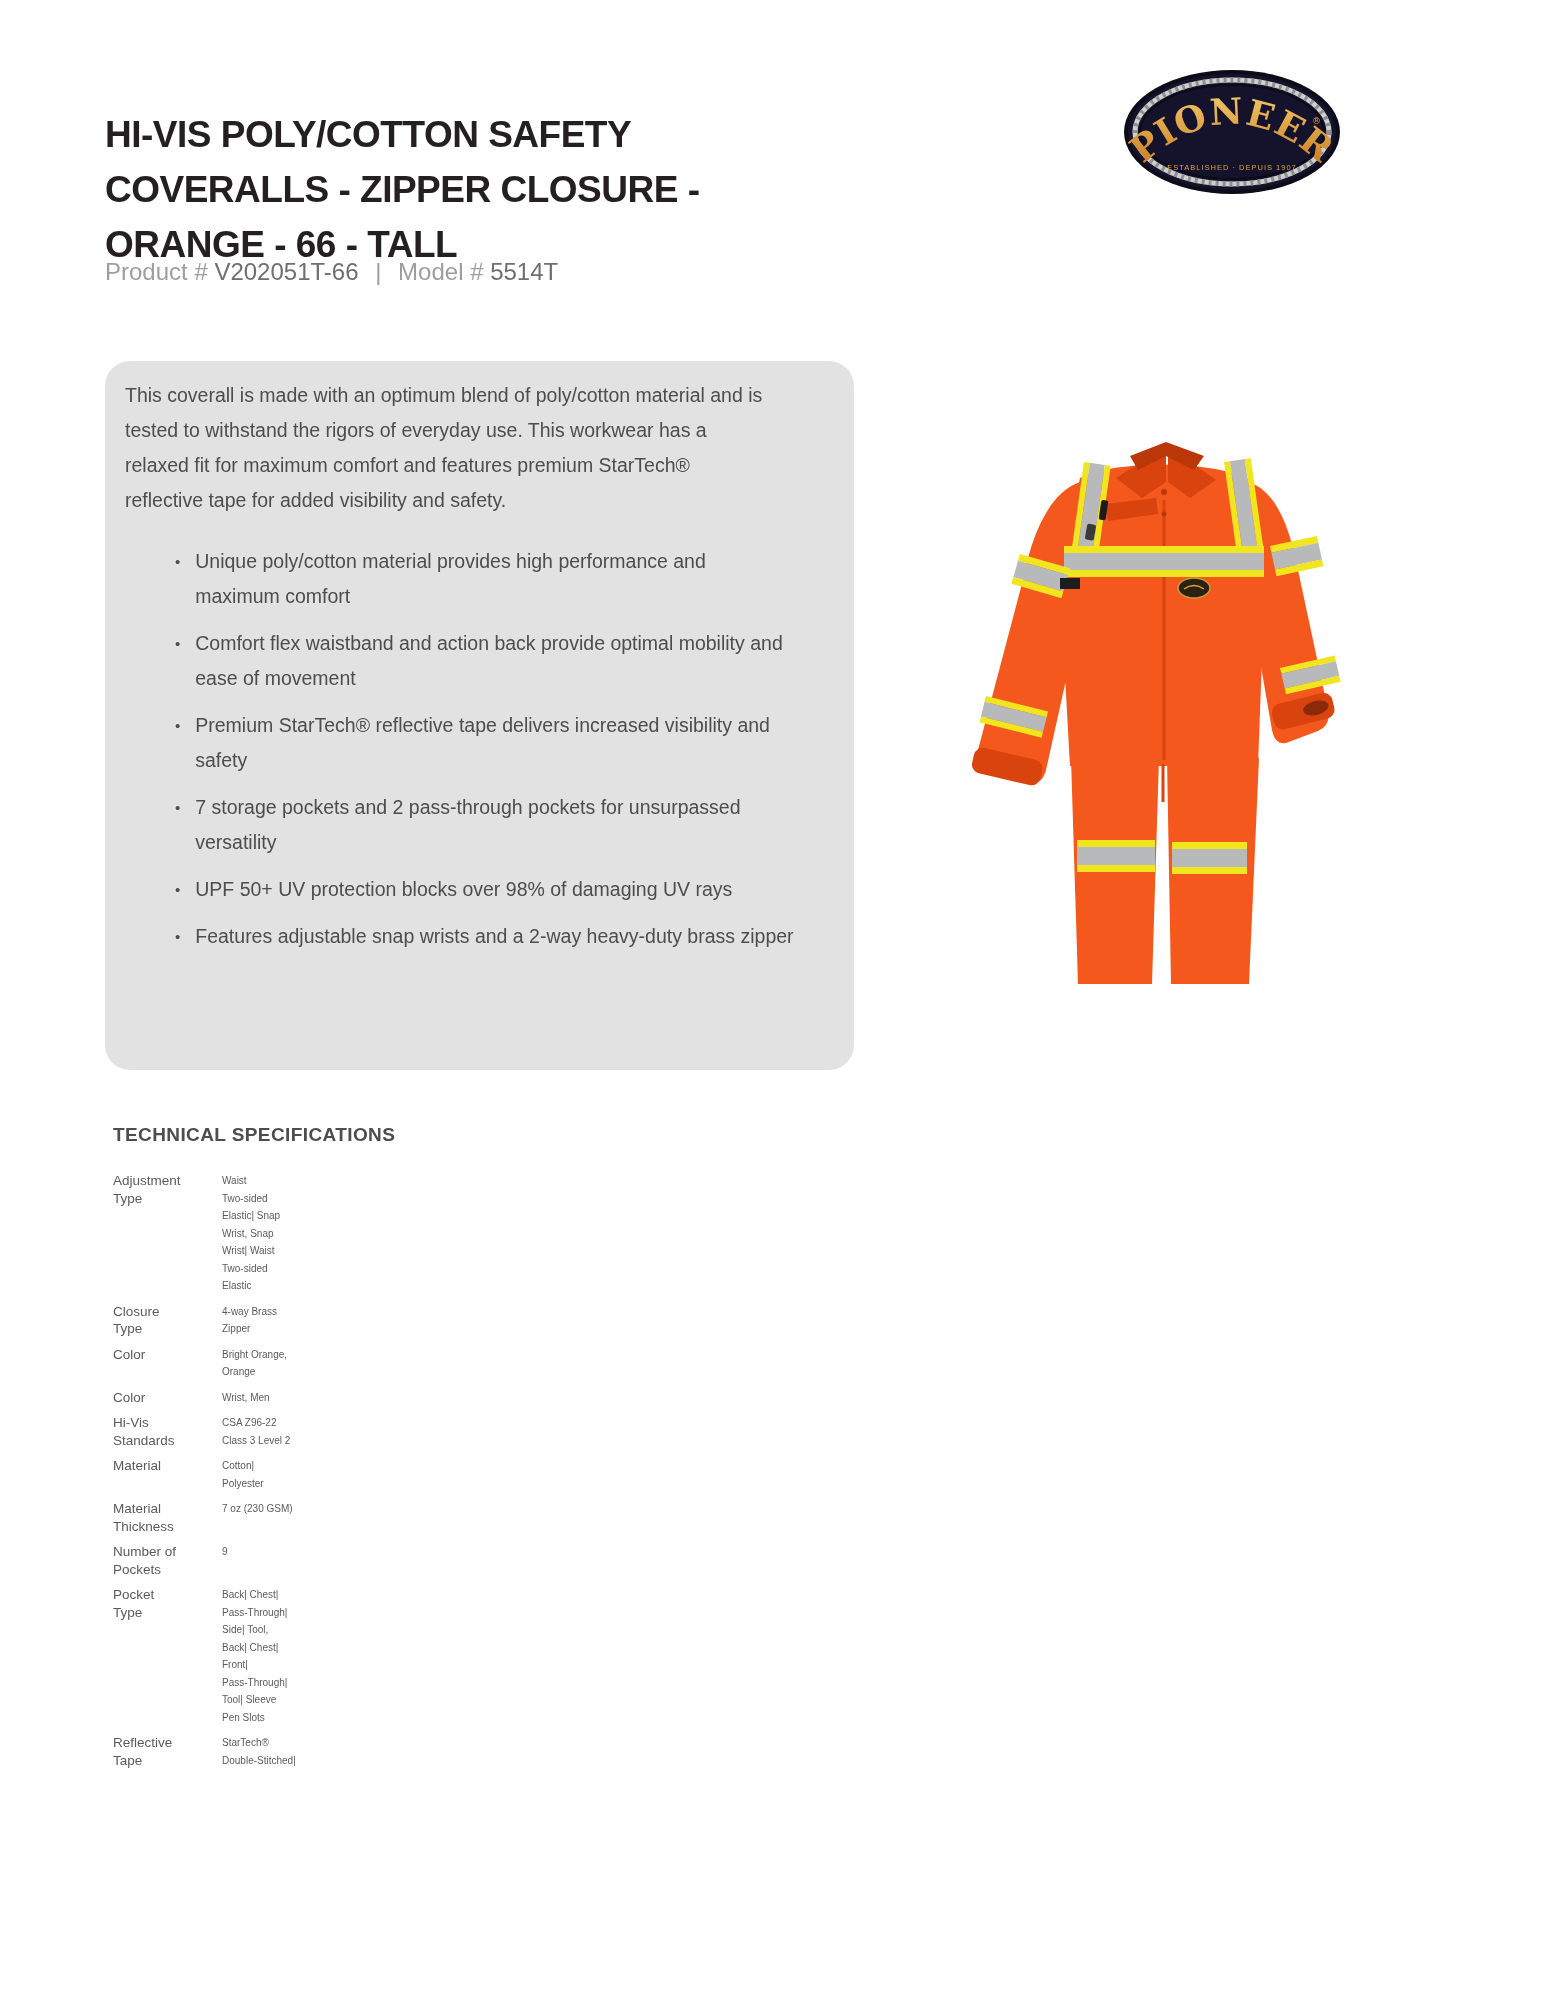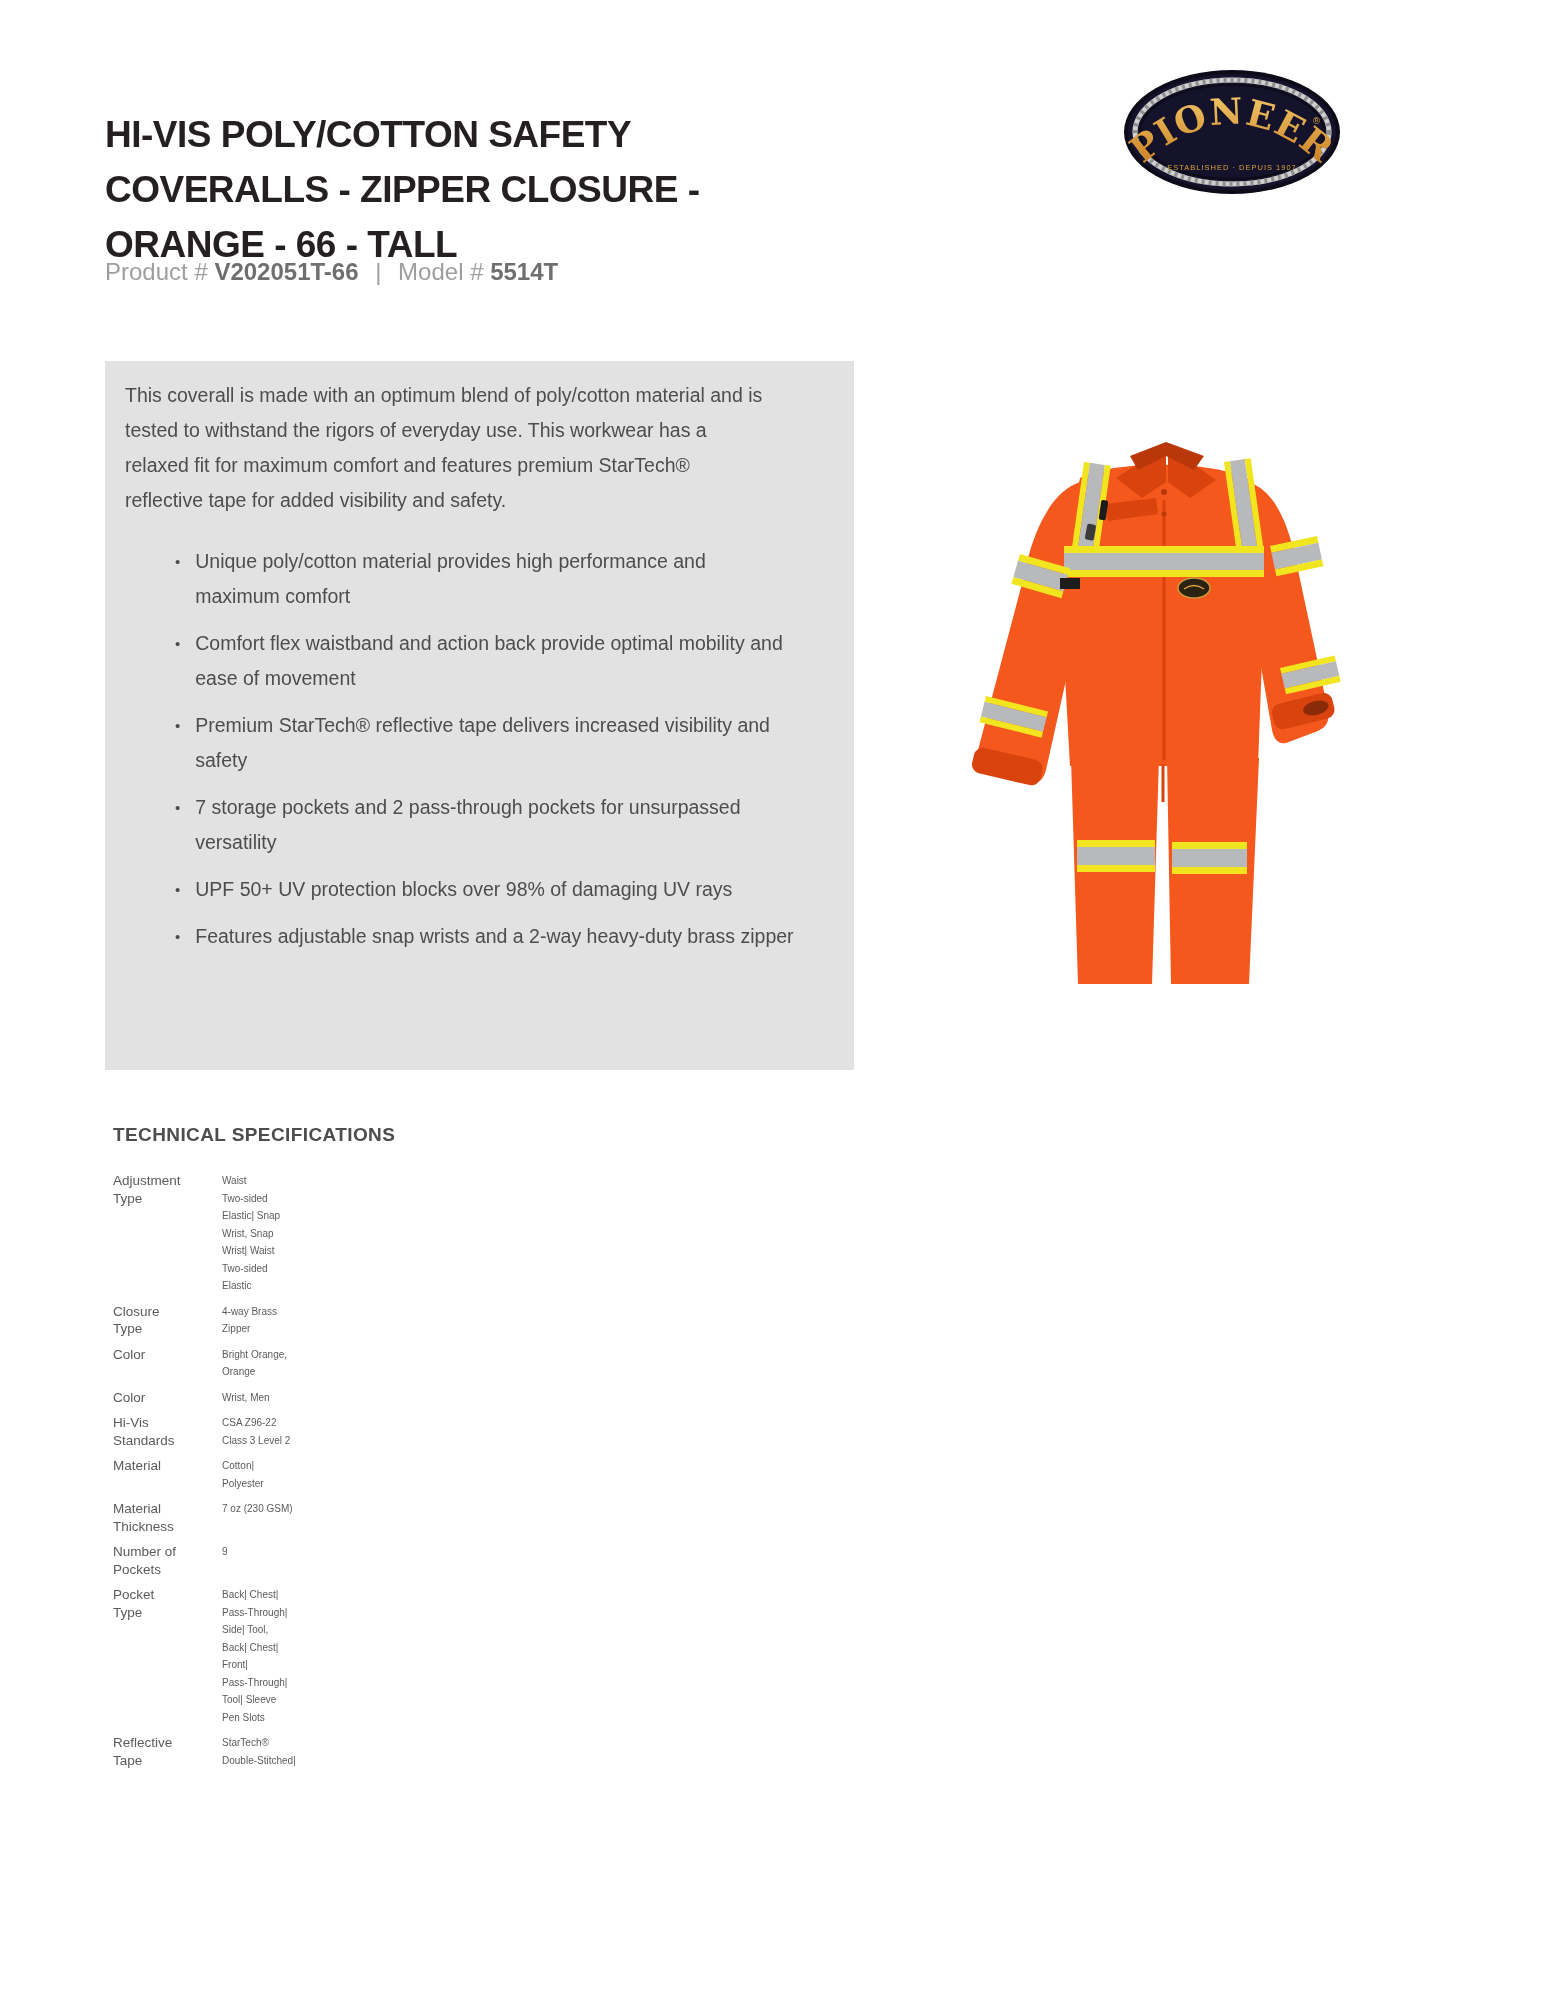--- a/index.html
+++ b/index.html
@@ -8,26 +8,26 @@
     font-family:"Liberation Sans", sans-serif;color:#4e4e4e;overflow:hidden;
   }
   .title{
     position:absolute;left:105px;top:82px;width:840px;
     font-size:37px;font-weight:bold;line-height:55px;letter-spacing:-0.5px;
     color:var(--text_dark,#241f20);white-space:pre-line;
   }
   .product-line{
     position:absolute;left:105px;top:258px;font-size:24px;color:var(--text_light,#9e9e9e);
   }
-  .product-line .val{font-weight:bold;color:var(--text_mid,#6f6f6f);}
+  .product-line .val{font-weight:normal;color:var(--text_mid,#6f6f6f);}
   .product-line .sep{margin:0 10px;color:var(--text_light,#9e9e9e);}
   .logo-wrap{position:absolute;left:1120px;top:66px;width:224px;height:132px;}
   .desc-box{
     position:absolute;left:105px;top:361px;width:749px;height:709px;
-    background:var(--desc_box_bg,#e2e2e2);box-sizing:border-box;padding:17px 20px;
+    background:var(--desc_box_bg,#e2e2e2);box-sizing:border-box;padding:17px 20px;border-radius:25px;
   }
   .desc-para{
     font-size:19.5px;line-height:35px;color:var(--text_gray,#4d4d4d);
     width:648px;margin:0;
   }
   .bullet-list{list-style:none;margin:26px 0 0 0;padding:0 0 0 50px;}
   .bullet-list li{
     display:flex;gap:15px;margin-bottom:12px;
     font-size:19.5px;line-height:35px;color:var(--text_gray,#4d4d4d);
   }

